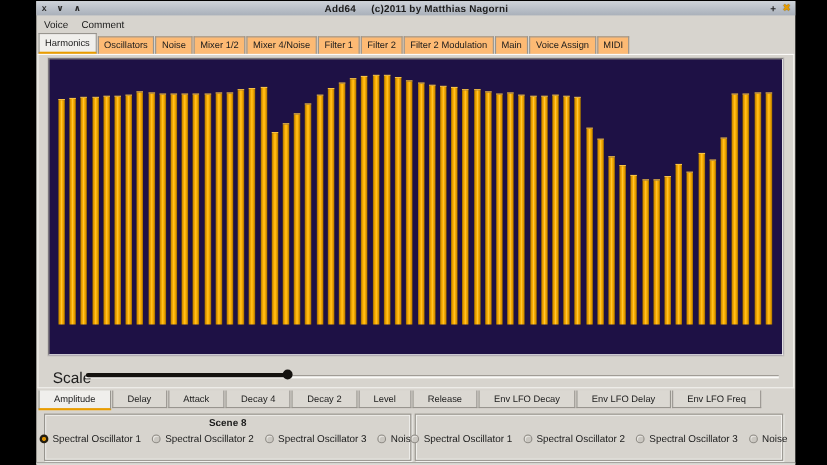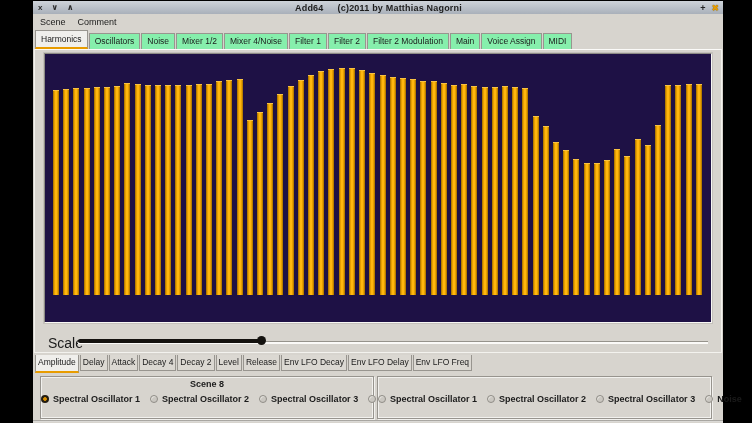--- a/index.html
+++ b/index.html
@@ -30,21 +30,21 @@
     position:absolute;left:0;top:13px;width:100%;height:16px;
     display:flex;align-items:center;gap:12px;padding-left:7px;font-size:9px;
   }
   .menu-item{white-space:nowrap;}
   
   .tabbar{
     position:absolute;left:2px;top:29px;height:19px;display:flex;align-items:flex-end;
   }
   .tab{
     font-size:8.5px;white-space:nowrap;padding:0 5px;height:15px;line-height:15px;
-    background:#86efac;border:1px solid #98958f;border-bottom:none;margin-right:1px;
+    background:#fdba74;border:1px solid #98958f;border-bottom:none;margin-right:1px;
     color:#1b1b1b;
   }
   .tab.sel{
     height:16px;line-height:16px;background:#f0efec;
     border-bottom:2px solid #e89c00;
   }
   
   .content-frame{
     position:absolute;left:1px;top:48px;width:686px;height:302px;
     border:1px solid #f3f2ee;border-top:1px solid #fbfaf8;
@@ -70,35 +70,35 @@
   .scale-label{position:absolute;left:15px;top:3px;font-size:14px;}
   .slider{position:absolute;left:45px;top:0;width:630px;height:18px;}
   .slider .groove{position:absolute;left:0;right:0;top:9px;height:2px;background:#fbfaf8;border-top:1px solid #96938c;}
   .slider .fill{position:absolute;left:0;top:7px;height:4px;background:#14120f;border-radius:2px;}
   .slider .handle{position:absolute;top:4px;width:9px;height:9px;background:#14120f;border-radius:50%;}
   
   .btabbar{
     position:absolute;left:2px;top:354px;height:19px;display:flex;align-items:flex-start;
   }
   .btab{
-    font-size:8.5px;white-space:nowrap;padding:0 2px;height:15px;line-height:15px;
+    font-size:8.5px;white-space:nowrap;padding:0 13px;height:15px;line-height:15px;
     background:#dbd8d2;border:1px solid #98958f;border-top:none;margin-right:1px;color:#1b1b1b;
   }
   .btab.sel{
     height:16px;line-height:15px;background:#f0efec;border-bottom:2px solid #e89c00;
   }
   
   .scene{
     position:absolute;top:375px;height:41px;background:#d7d4ce;
     border:1px solid #97948e;box-shadow:inset 1px 1px 0 #f2f1ee, inset -1px -1px 0 #f2f1ee, 1px 1px 0 #f2f1ee;
   }
   .scene1{left:7px;width:332px;}
   .scene2{left:344px;width:333px;}
   .scene-title{position:absolute;top:2px;left:0;width:100%;text-align:center;font-size:9px;font-weight:bold;}
-  .radio-row{position:absolute;top:17px;left:0;width:100%;display:flex;gap:10px;font-weight:bold;}
+  .radio-row{position:absolute;top:17px;left:0;width:100%;display:flex;justify-content:center;gap:10px;}
   .radio-item{display:flex;align-items:center;gap:4px;white-space:nowrap;font-size:9px;}
   .dot{width:8px;height:8px;border-radius:50%;box-sizing:border-box;flex:0 0 auto;}
   .dot.on{background:radial-gradient(circle,#d98f00 0 1.5px,#221c10 2.2px 100%);}
   .dot.off{background:#cac7c1;border:1px solid #908d87;box-shadow:inset 1px 1px 0 #e6e4df;}
   
   .win-bottom{position:absolute;left:0;top:419px;width:100%;height:2px;
     background:linear-gradient(#8f8d87,#f4f3f0);}
 </style>
 </head>
 <body>
@@ -114,21 +114,21 @@
     <div class="tb-title">
       <span>Add64</span><span class="gap"></span><span>(c)2011 by Matthias Nagorni</span>
     </div>
     <div class="tb-right">
       <span class="plus">+</span>
       <span class="appicon">✖</span>
     </div>
   </div>
 
   <div class="menubar" id="menubar">
-      <span class="menu-item">Scene</span>
+      <span class="menu-item">Voice</span>
       <span class="menu-item">Comment</span>
     </div>
 
   <div class="tabbar" id="tabbar">
       <div class="tab sel">Harmonics</div>
       <div class="tab">Oscillators</div>
       <div class="tab">Noise</div>
       <div class="tab">Mixer 1/2</div>
       <div class="tab">Mixer 4/Noise</div>
       <div class="tab">Filter 1</div>

